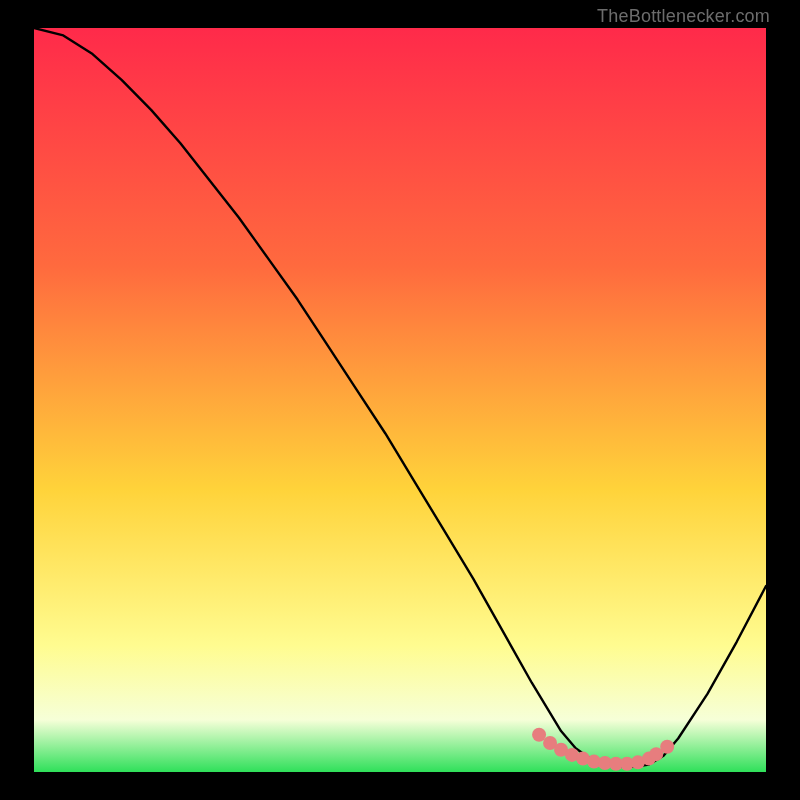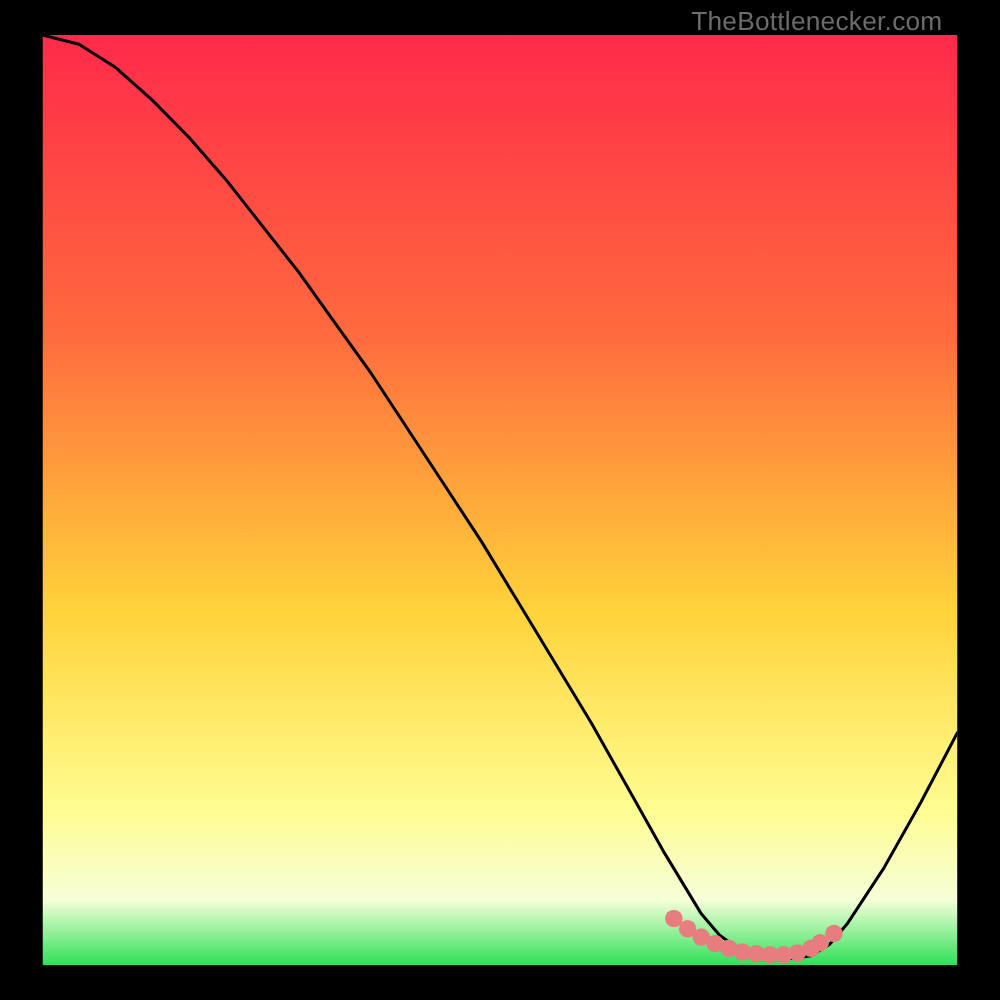--- a/index.html
+++ b/index.html
@@ -22,23 +22,23 @@
   .plot-wrap {
     position: absolute;
     left: 0;
     top: 0;
     width: 732px;
     height: 744px;
   }
   .watermark {
     position: absolute;
     top: 6px;
-    right: 46px;
+    right: 30px;
     color: #6c6c6c;
-    font-size: 21px;
+    font-size: 18px;
     font-weight: 400;
     letter-spacing: 0.2px;
   }
   svg {
     display: block;
   }
 </style>
 </head>
 <body>
 

